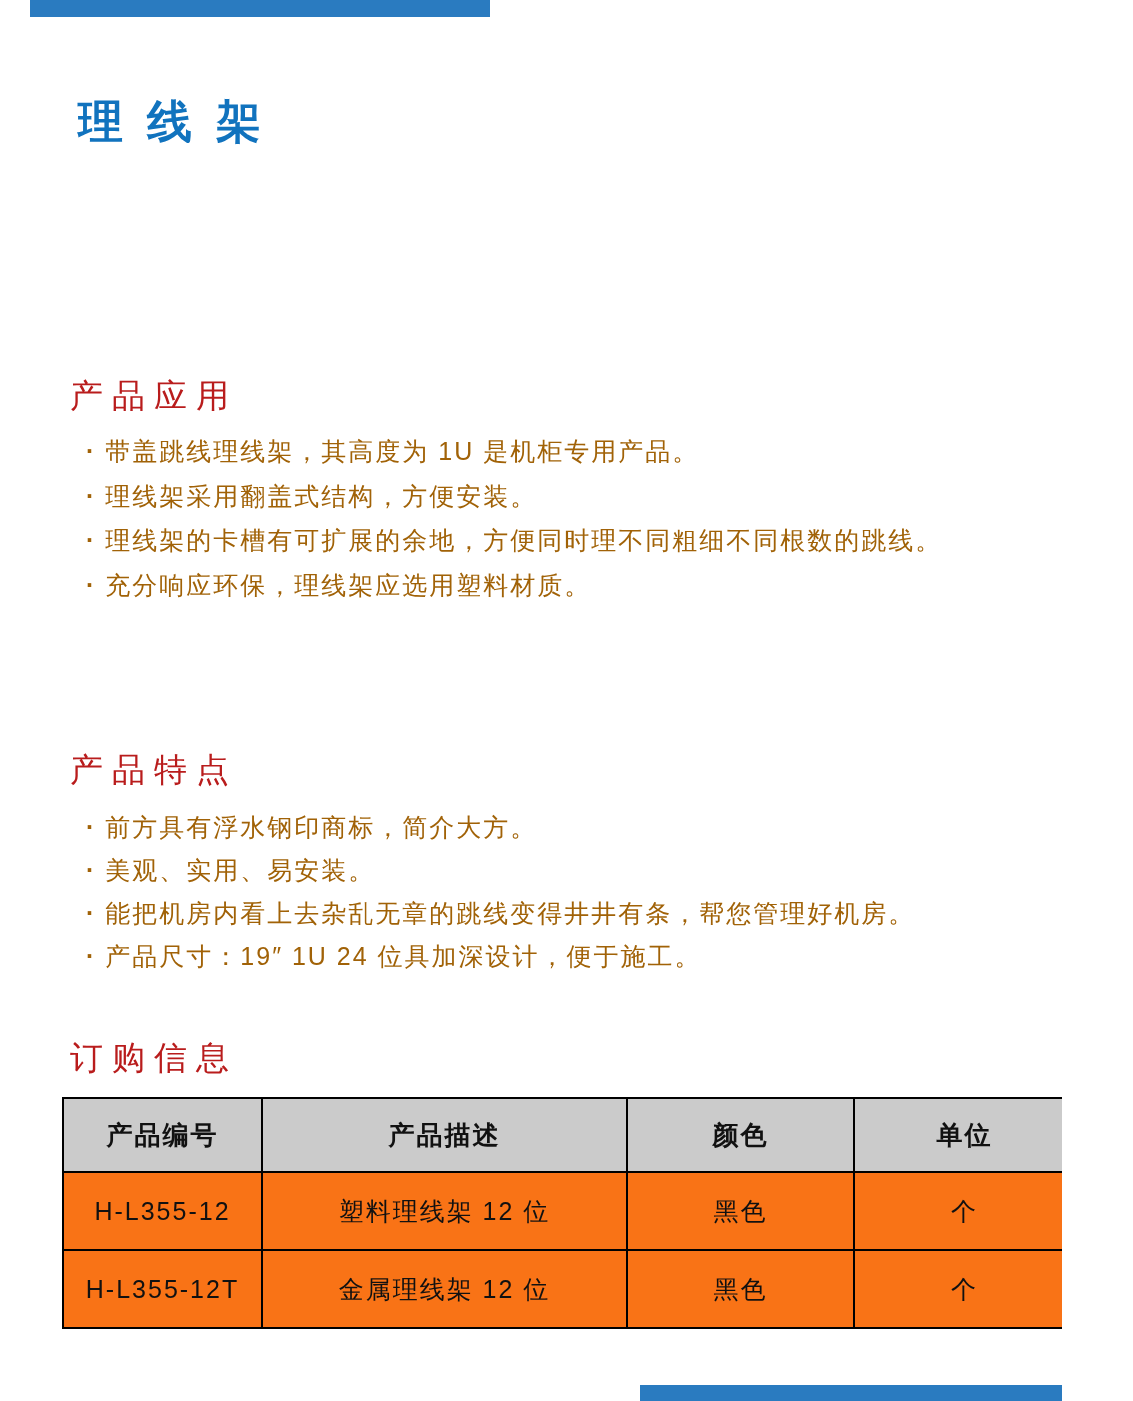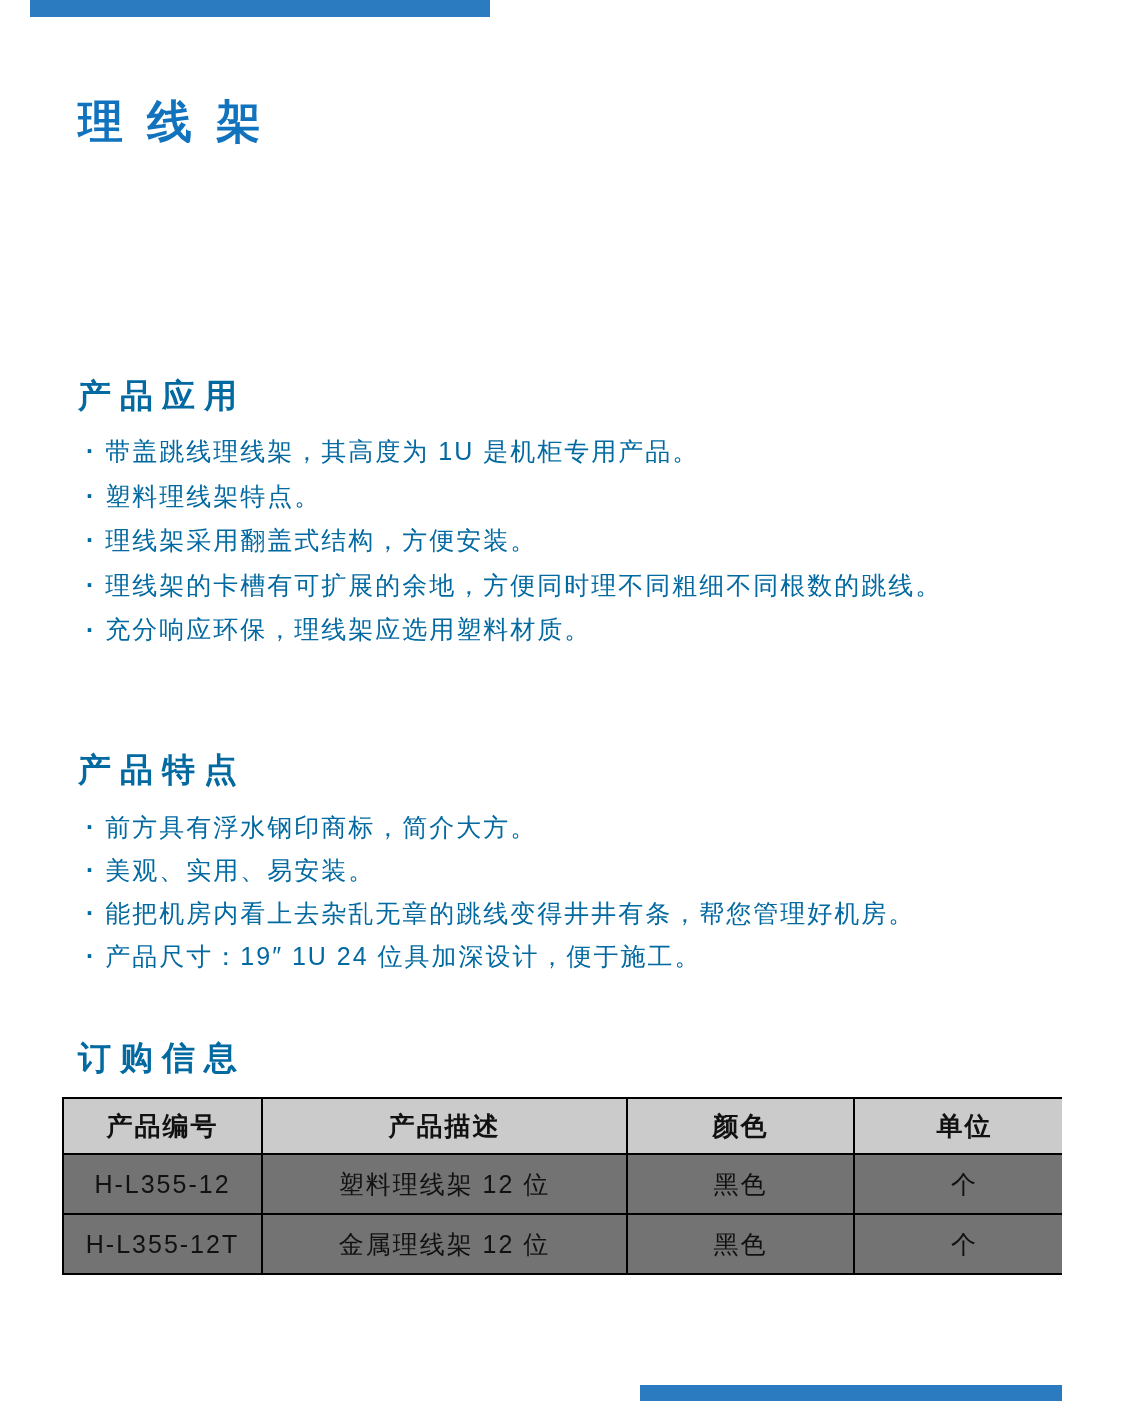--- a/index.html
+++ b/index.html
@@ -20,44 +20,44 @@
     left: 78px; top: 92px;
     margin: 0;
     font-size: 45px;
     font-weight: bold;
     color: #1173be;
     letter-spacing: 24px;
     white-space: nowrap;
   }
   .sec-heading {
     position: absolute;
-    left: 78px;
+    left: 70px;
     margin: 0;
     font-size: 33px;
-    font-weight: bold;
-    color: #0369a1;
+    font-weight: normal;
+    color: #b91c1c;
     letter-spacing: 9px;
     white-space: nowrap;
   }
   .h-application { top: 374px; }
   .h-features   { top: 748px; }
   .h-ordering   { top: 1036px; }
 
   ul.bullet-list {
     position: absolute;
     left: 86px;
     margin: 0; padding: 0;
     list-style: none;
   }
   .list-application { top: 430px; }
   .list-features    { top: 807px; }
   ul.bullet-list li {
     white-space: nowrap;
     font-size: 25px;
-    color: #0369a1;
+    color: #a16207;
     letter-spacing: 2px;
   }
   .list-application li { line-height: 42.4px; }
   .list-features    li { line-height: 41px; }
   .dot {
     display: inline-block;
     margin-right: 9px;
     font-weight: bold;
     font-size: 25px;
     vertical-align: middle;
@@ -73,51 +73,48 @@
     border: 2px solid #000000;
   }
   table.order-table th, table.order-table td {
     border: 2px solid #000000;
     text-align: center;
     vertical-align: middle;
     color: #111111;
     letter-spacing: 2px;
     white-space: nowrap;
     overflow: hidden;
-    padding: 0;
+    padding: 9px;
   }
   table.order-table th {
     background: #cbcbcb;
     height: 54px;
     font-size: 26px;
     font-weight: 600;
   }
   table.order-table td {
     height: 58px;
     font-size: 25px;
     font-weight: normal;
-    background: #737373;
+    background: #f97316;
   }
 </style>
 </head>
 <body>
 
 <div class="page">
 
   <div class="bar bar-top"></div>
 
   <h1 class="doc-title">理线架</h1>
 
   <h2 class="sec-heading h-application">产品应用</h2>
   <ul class="bullet-list list-application">
     <li>
       <span class="dot">·</span><span>带盖跳线理线架，其高度为 1U 是机柜专用产品。</span>
-    </li>
-    <li>
-      <span class="dot">·</span><span>塑料理线架特点。</span>
     </li>
     <li>
       <span class="dot">·</span><span>理线架采用翻盖式结构，方便安装。</span>
     </li>
     <li>
       <span class="dot">·</span><span>理线架的卡槽有可扩展的余地，方便同时理不同粗细不同根数的跳线。</span>
     </li>
     <li>
       <span class="dot">·</span><span>充分响应环保，理线架应选用塑料材质。</span>
     </li>

